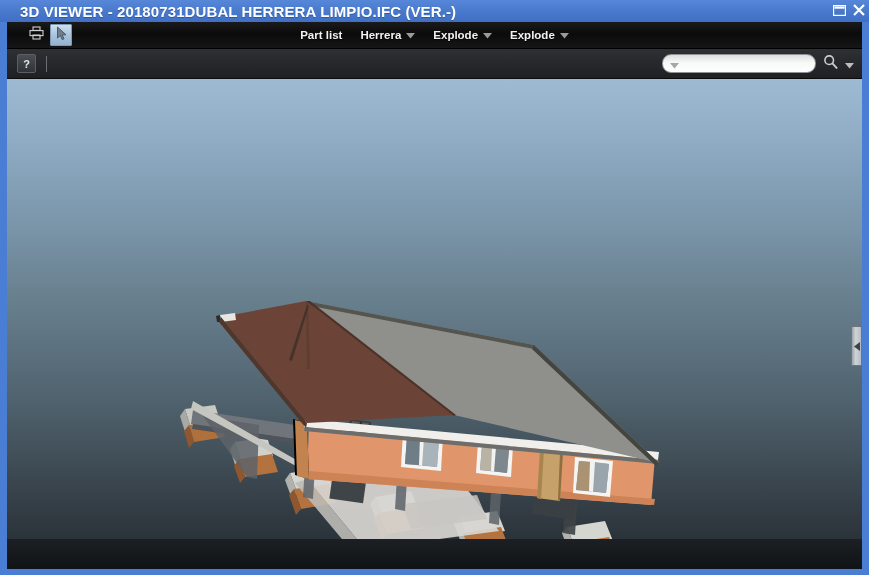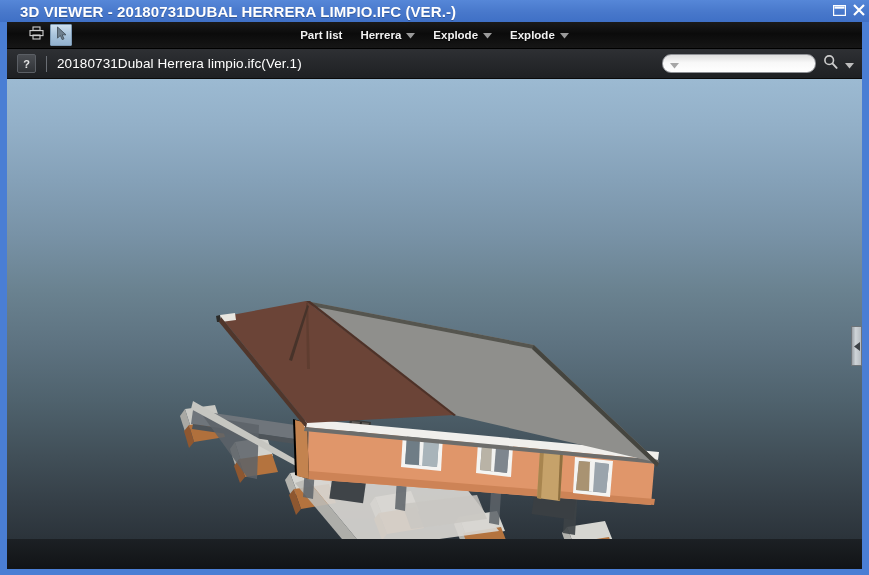--- a/index.html
+++ b/index.html
@@ -212,21 +212,20 @@
             </span>
           </div>
         </div>
       </div>
 
       <div id="crumbbar">
         <div id="help-btn">
           <span>?</span>
         </div>
         <div id="crumb-sep"></div>
-        <div id="crumb-label">20180731Dubal Herrera limpio.ifc(Ver.1)</div>
 
         <div id="searchwrap">
           <div id="searchbox">
             <span id="search-dd">
               <svg width="9" height="6" viewBox="0 0 9 6">
                   <path d="M0 0 H9 L4.5 5.6 Z" fill="#a6a6a6"></path>
                 </svg>
             </span>
             <input id="search-input" type="text" placeholder="" style="">
           </div>

